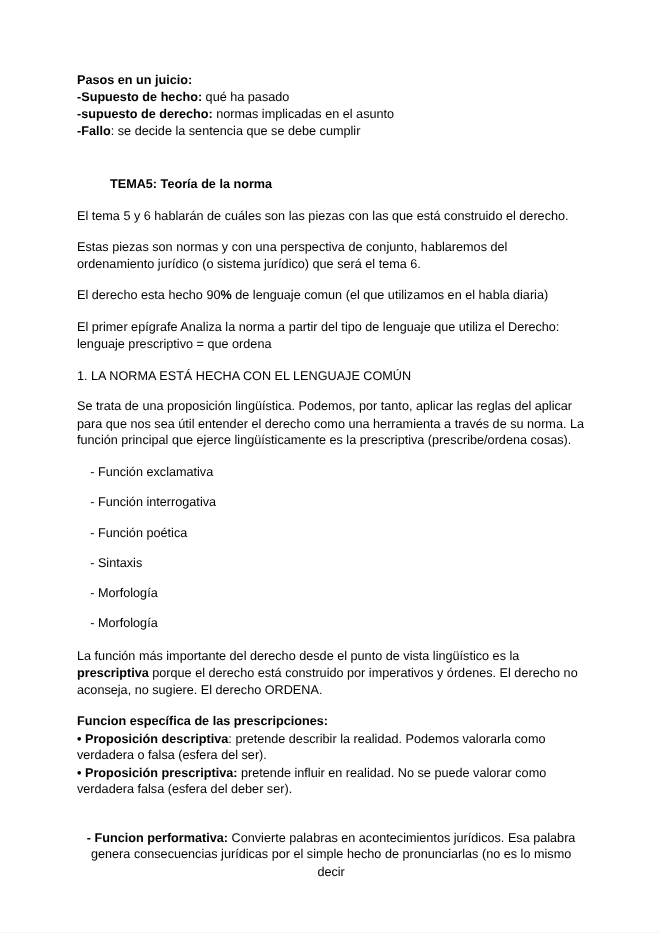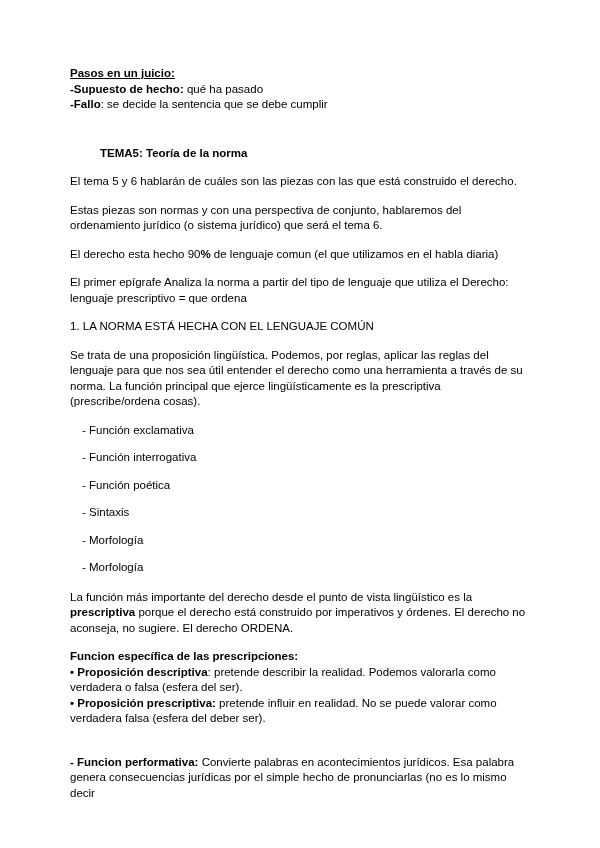--- a/index.html
+++ b/index.html
@@ -28,33 +28,36 @@
     margin: 0;
   }
   .gap-large {
     margin-top: 33px;
     margin-left: 30px;
   }
   .gap-extra {
     margin-top: 14px;
   }
   .b { font-weight: bold; }
-  .u { text-decoration: underline; }
+  .u { }
   .list div { margin: 12px; }
 </style>
 </head>
 <body>
 
 <div class="page">
 
   <div class="tight">
     <span class="b u">Pasos en un juicio:</span>
   </div>
   <div class="tight">
     <span class="b">-Supuesto de hecho:</span><span> qué ha pasado</span>
+  </div>
+  <div class="tight">
+    <span class="b">-supuesto de derecho:</span><span> normas implicadas en el asunto</span>
   </div>
   <div class="tight">
     <span class="b">-Fallo</span><span>: se decide la sentencia que se debe cumplir</span>
   </div>
 
   <div class="para gap-large">
     <span class="b">TEMA5: Teoría de la norma</span>
   </div>
 
   <div class="para">El tema 5 y 6 hablarán de cuáles son las piezas con las que está construido el derecho.</div>
@@ -63,21 +66,21 @@
 
   <div class="para">
     <span>El derecho esta hecho 90</span><span class="b">%</span><span> de lenguaje comun (el que utilizamos en el habla diaria)</span>
   </div>
 
 
   <div class="para">El primer epígrafe Analiza la norma a partir del tipo de lenguaje que utiliza el Derecho: lenguaje prescriptivo = que ordena</div>
 
   <div class="para">1. LA NORMA ESTÁ HECHA CON EL LENGUAJE COMÚN</div>
 
-  <div class="para">Se trata de una proposición lingüística. Podemos, por reglas, aplicar las reglas del lenguaje para que nos sea útil entender el derecho como una herramienta a través de su norma. La función principal que ejerce lingüísticamente es la prescriptiva (prescribe/ordena cosas).</div>
+  <div class="para">Se trata de una proposición lingüística. Podemos, por tanto, aplicar las reglas del aplicar para que nos sea útil entender el derecho como una herramienta a través de su norma. La función principal que ejerce lingüísticamente es la prescriptiva (prescribe/ordena cosas).</div>
 
   <div class="list">
     <div>- Función exclamativa</div>
     <div>- Función interrogativa</div>
     <div>- Función poética</div>
     <div>- Sintaxis</div>
     <div>- Morfología</div>
     <div>- Morfología</div>
   </div>
 
@@ -88,17 +91,17 @@
   <div class="tight">
     <span class="b">Funcion específica de las prescripciones:</span>
   </div>
   <div class="tight">
     <span class="b">• Proposición descriptiva</span><span>: pretende describir la realidad. Podemos valorarla como verdadera o falsa (esfera del ser).</span>
   </div>
   <div class="tight">
     <span class="b">• Proposición prescriptiva:</span><span> pretende influir en realidad. No se puede valorar como verdadera falsa (esfera del deber ser).</span>
   </div>
 
-  <div class="para" style="margin-top:28px;">
+  <div class="para" style="margin-top:28px;text-align:center;">
     <span class="b"> - Funcion performativa:</span><span> Convierte palabras en acontecimientos jurídicos. Esa palabra genera consecuencias jurídicas por el simple hecho de pronunciarlas (no es lo mismo decir</span>
   </div>
 
 </div>
 
 </body></html>

